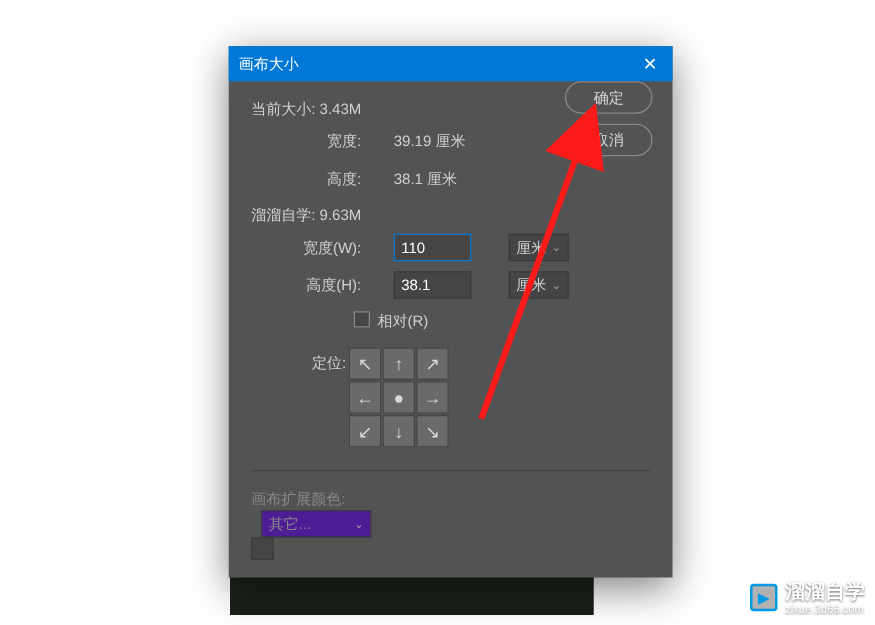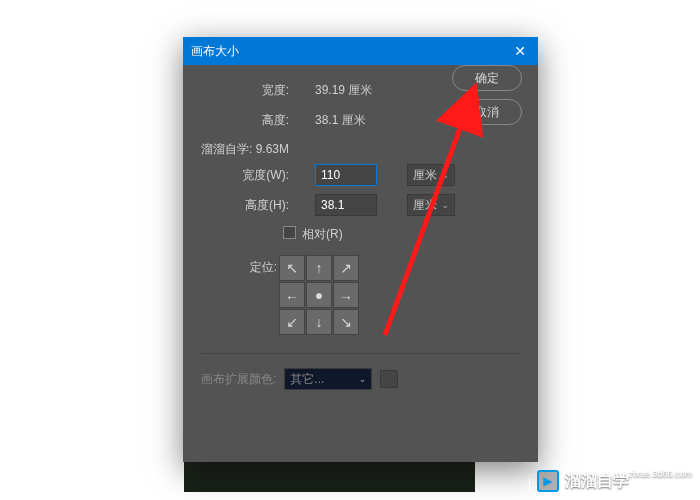--- a/index.html
+++ b/index.html
@@ -152,26 +152,26 @@
     .anchor-cell.center {
       color: #d8d8d8;
     }
     .divider {
       border: none;
       border-top: 1px solid #444;
       margin: 18px 0 14px 0;
     }
     .ext-row {
       display: flex;
-      align-items: center;
+      flex-direction: column;
     }
     .ext-select {
       width: 88px;
       height: 22px;
-      background: #0f172a;
+      background: #4c1d95;
       border: 1px solid #3a3a3a;
       color: #888;
       font-size: 12px;
       display: flex;
       align-items: center;
       padding: 0 5px;
       justify-content: space-between;
       margin: 0 8px;
     }
     .swatch {
@@ -230,21 +230,21 @@
       font-size: 16px;
       font-weight: bold;
       text-shadow: 0 1px 2px rgba(0,0,0,0.6);
     }
     .wm-sub {
       color: #fff;
       font-size: 9px;
       text-shadow: 0 1px 2px rgba(0,0,0,0.6);
       margin-top: -2px;
     }
-    .wm-col { display: flex; flex-direction: row; }
+    .wm-col { display: flex; flex-direction: column; }
     .wm-dots {
       position: absolute;
       right: 98px;
       top: -18px;
       color: #fff;
       font-size: 14px;
       display: flex;
       gap: 2px;
     }
     .wm-dots span {
@@ -273,20 +273,24 @@
 
   <div class="dialog-body">
 
     <div class="btn btn-cancel">
       <span>取消</span>
     </div>
     <div class="btn btn-ok">
       <span>确定</span>
     </div>
 
+    <div class="section-label">
+      <span>当前大小:</span>
+      <span>3.43M</span>
+    </div>
     <div class="indent">
       <div class="row">
         <span class="row-label">宽度:</span>
         <span class="readonly-val">39.19 厘米</span>
       </div>
       <div class="row">
         <span class="row-label">高度:</span>
         <span class="readonly-val">38.1 厘米</span>
       </div>
     </div>

